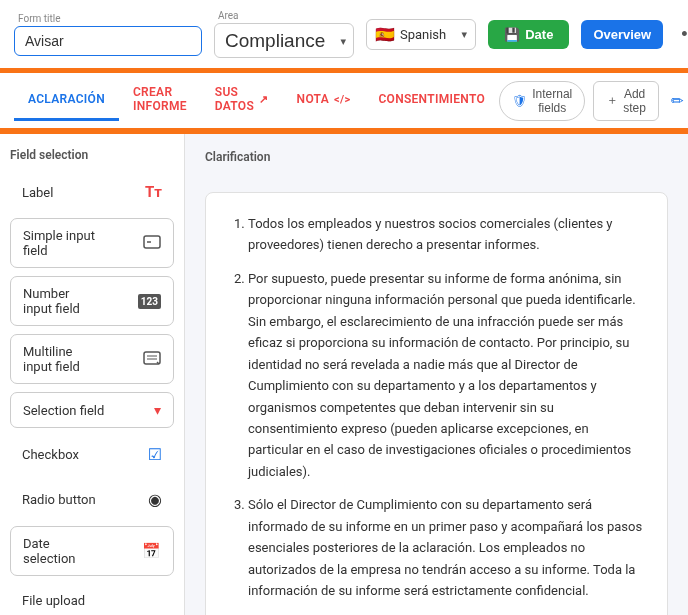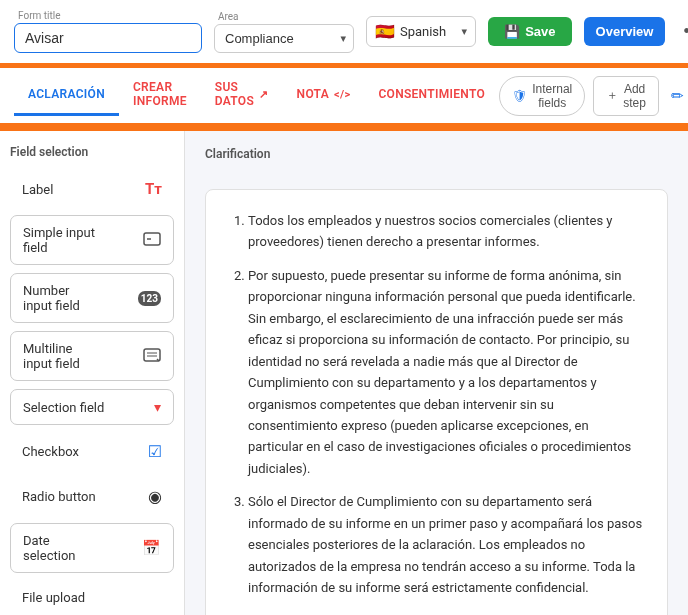--- a/index.html
+++ b/index.html
@@ -4,34 +4,34 @@
   <style>
     * { box-sizing: border-box; margin: 0; padding: 0; }
     body { font-family: -apple-system, BlinkMacSystemFont, 'Segoe UI', Roboto, sans-serif; font-size: 13px; background: #f5f6fa; color: #333; width: 688px; height: 615px; overflow: hidden; }
 
     
     .top-bar { display: flex; align-items: center; padding: 10px 14px; background: #fff; border-bottom: 5px solid #f97316; gap: 12px; }
     .form-field-group { display: flex; flex-direction: column; }
     .field-label { font-size: 10px; color: #888; margin-bottom: 2px; padding-left: 4px; }
     .form-title-input { border: 1.5px solid #1a73e8; border-radius: 6px; padding: 6px 10px; font-size: 14px; color: #333; width: 188px; outline: none; background: #fff; }
     .area-select-wrap { position: relative; }
-    .area-select { border: 1.5px solid #ccc; border-radius: 6px; padding: 6px 28px 6px 10px; font-size: 13px; color: #333; width: 140px; appearance: none; background: #fff; cursor: pointer; outline: none; }
+    .area-select { border: 1.5px solid #ccc; border-radius: 6px; padding: 6px 28px 6px 10px; font-size: 19px; color: #333; width: 140px; appearance: none; background: #fff; cursor: pointer; outline: none; }
     .area-select-arrow { position: absolute; right: 8px; top: 50%; transform: translateY(-50%); pointer-events: none; color: #555; font-size: 11px; }
 
     .lang-select-wrap { display: flex; align-items: center; border: 1.5px solid #ccc; border-radius: 6px; padding: 5px 8px; gap: 5px; background: #fff; cursor: pointer; font-size: 13px; min-width: 110px; }
     .flag { font-size: 16px; }
     .lang-name { flex: 1; }
     .lang-arrow { font-size: 11px; color: #555; }
 
     .btn-save { background: #28a745; color: #fff; border: none; border-radius: 6px; padding: 7px 16px; font-size: 13px; font-weight: 600; cursor: pointer; display: flex; align-items: center; gap: 5px; }
     .btn-overview { background: #1a73e8; color: #fff; border: none; border-radius: 6px; padding: 7px 12px; font-size: 13px; font-weight: 600; cursor: pointer; }
     .btn-more { background: none; border: none; cursor: pointer; color: #555; font-size: 18px; padding: 4px 6px; }
 
     
-    .tab-bar { display: flex; align-items: center; background: #fff; border-bottom: 8px solid #f97316; padding: 0 14px; }
+    .tab-bar { display: flex; align-items: center; background: #fff; border-bottom: 6px solid #f97316; padding: 0 14px; }
     .tabs-left { display: flex; align-items: center; flex: 1; gap: 0; }
     .tab { padding: 12px 14px; font-size: 12px; font-weight: 600; color: #ef4444; cursor: pointer; border-bottom: 3px solid transparent; letter-spacing: 0.3px; text-transform: uppercase; display: flex; align-items: center; gap: 5px; }
     .tab.active { color: #1a73e8; border-bottom: 3px solid #1a73e8; }
     .tabs-right { display: flex; align-items: center; gap: 8px; }
     .btn-internal { display: flex; align-items: center; gap: 5px; border: 1.5px solid #ccc; border-radius: 20px; padding: 5px 12px; font-size: 12px; color: #555; background: #fff; cursor: pointer; }
     .btn-add-step { display: flex; align-items: center; gap: 5px; border: 1.5px solid #ccc; border-radius: 6px; padding: 5px 12px; font-size: 12px; color: #555; background: #fff; cursor: pointer; }
     .btn-edit-tab { background: none; border: none; cursor: pointer; color: #1a73e8; font-size: 15px; padding: 4px; }
 
     
     .main { display: flex; height: calc(615px - 106px); }
@@ -74,21 +74,21 @@
   </div>
 
   <div class="lang-select-wrap">
     <span class="flag">🇪🇸</span>
     <span class="lang-name">Spanish</span>
     <span class="lang-arrow">▾</span>
   </div>
 
   <button class="btn-save">
     <span>💾</span>
-    <span>Save</span>
+    <span>Date</span>
   </button>
 
   <button class="btn-overview">Overview</button>
 
   <button class="btn-more">
     <span>•••</span>
   </button>
 </div>
 
 <div class="tab-bar">
@@ -142,21 +142,21 @@
       <span class="field-icon">
         <svg width="18" height="14" viewBox="0 0 18 14" fill="none" xmlns="http://www.w3.org/2000/svg">
           <rect x="1" y="1" width="16" height="12" rx="2" stroke="#555" stroke-width="1.5"></rect>
           <line x1="4" y1="7" x2="8" y2="7" stroke="#555" stroke-width="1.5"></line>
         </svg>
       </span>
     </div>
 
     <div class="field-item">
       <span>Number input field</span>
-      <span class="field-icon" style="font-size:10px; font-weight:700; background:#555; color:#fff; padding:2px 3px; border-radius:7px;">123</span>
+      <span class="field-icon" style="font-size:10px; font-weight:700; background:#555; color:#fff; padding:2px 3px; border-radius:2px;">123</span>
     </div>
 
     <div class="field-item">
       <span>Multiline input field</span>
       <span class="field-icon">
         <svg width="18" height="14" viewBox="0 0 18 14" fill="none" xmlns="http://www.w3.org/2000/svg">
           <rect x="1" y="1" width="16" height="12" rx="2" stroke="#555" stroke-width="1.5"></rect>
           <line x1="4" y1="5" x2="14" y2="5" stroke="#555" stroke-width="1"></line>
           <line x1="4" y1="8" x2="14" y2="8" stroke="#555" stroke-width="1"></line>
           <line x1="14" y1="11" x2="16" y2="13" stroke="#555" stroke-width="1.5"></line>

